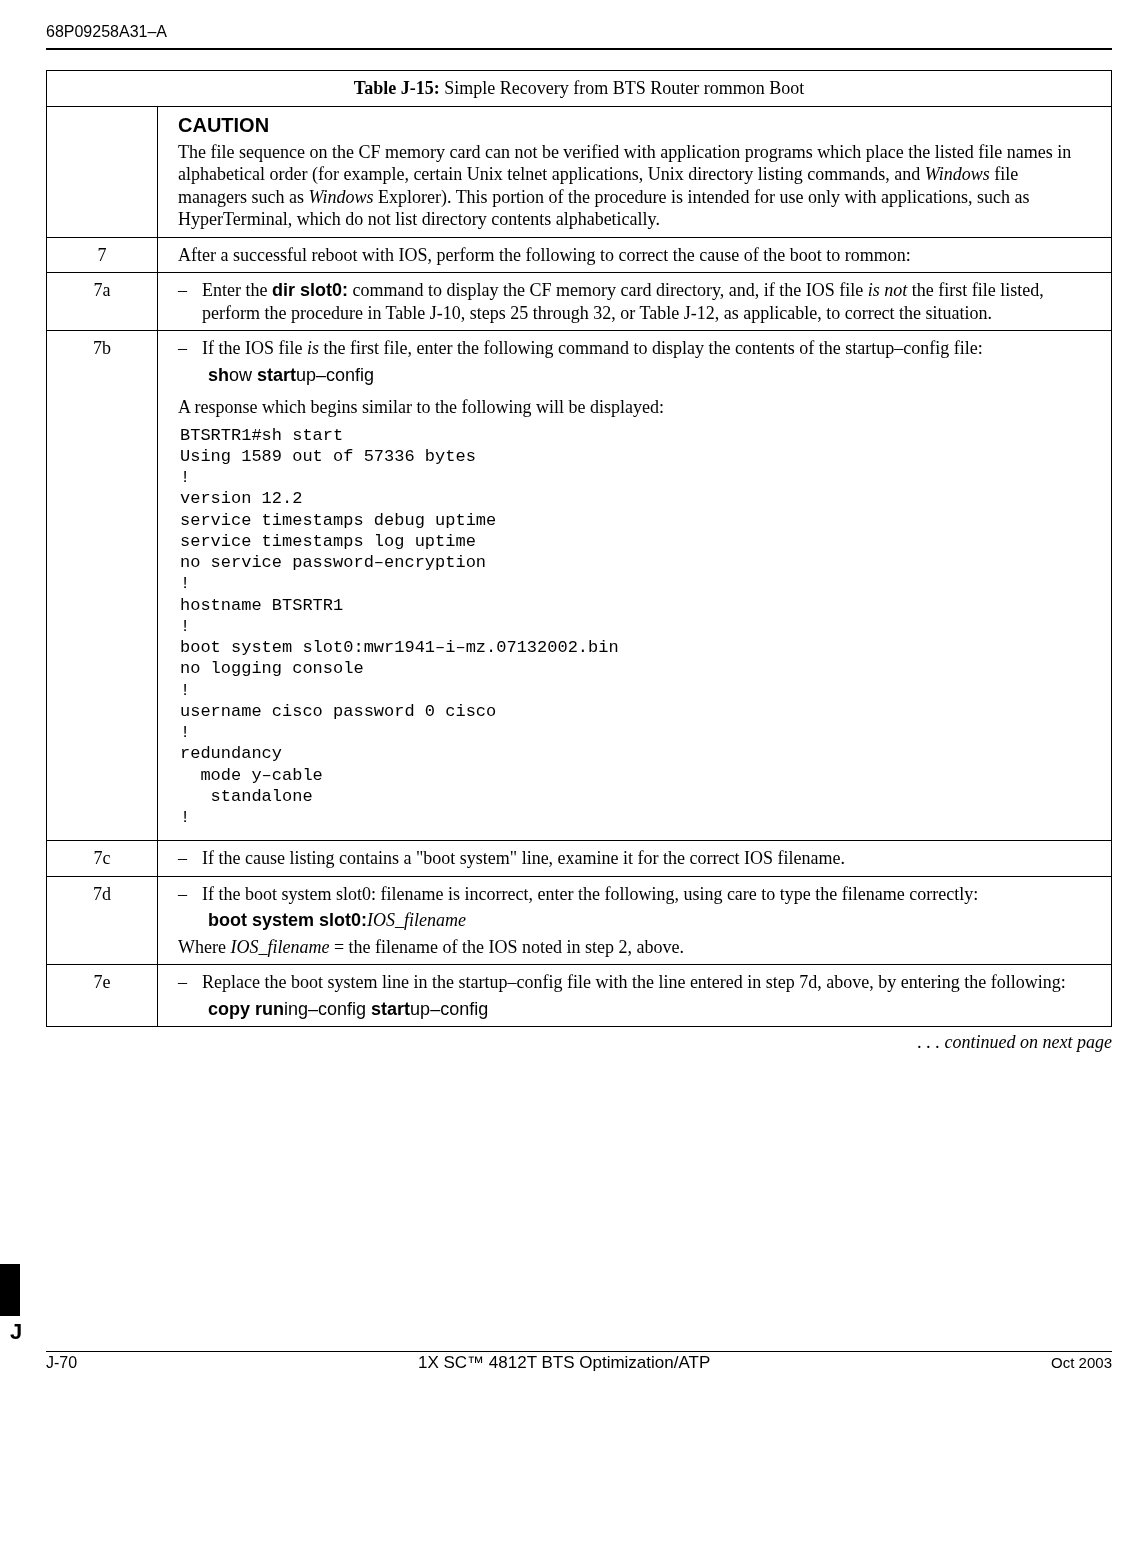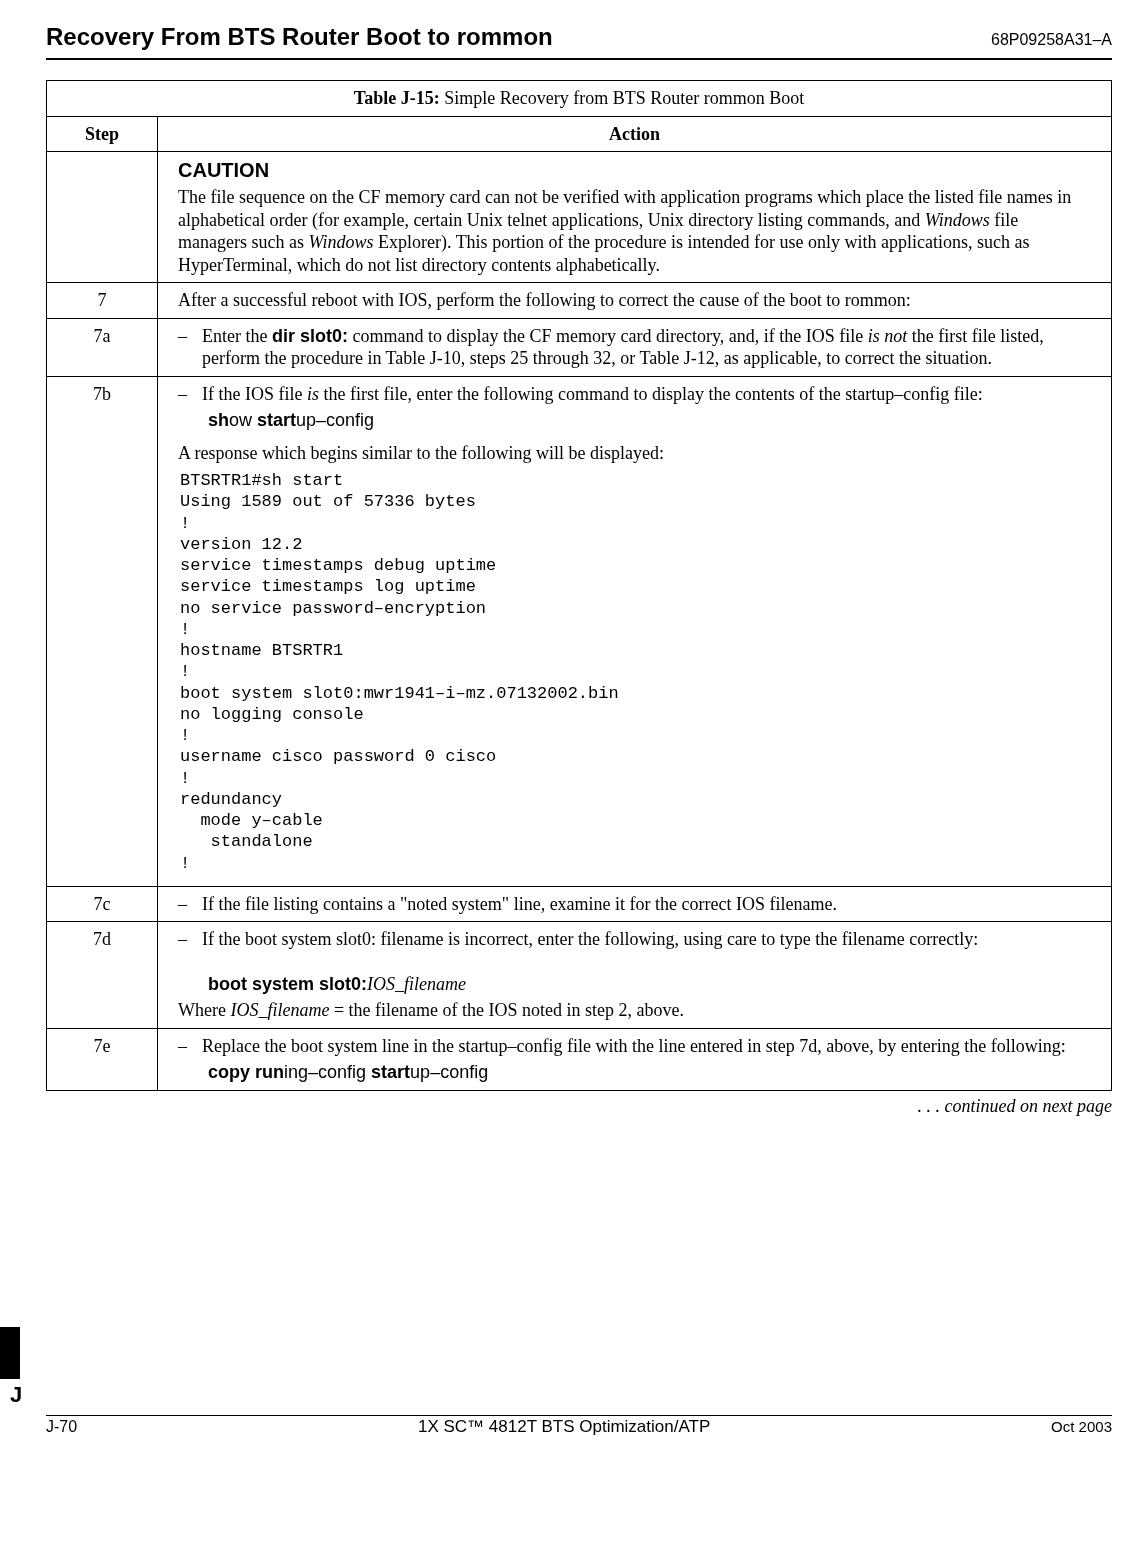--- a/index.html
+++ b/index.html
@@ -110,36 +110,31 @@
     font-family: Arial, Helvetica, sans-serif;
   }
   .footer-left { font-size: 16px; }
   .footer-center { font-size: 17px; font-weight: normal; }
   .footer-right { font-size: 15px; }
 </style>
 </head>
 <body>
 
 <div class="header-row">
-  <div class="header-title">Recovery From BTS Router Boot to rommon</div>
   <div class="header-right">68P09258A31–A</div>
 </div>
 <hr class="thick">
 
 <table class="main">
   <tbody>
       <tr class="caption-row">
     <td colspan="2">
       <span class="caption-bold">Table J-15:</span><span> Simple Recovery from BTS Router rommon Boot</span>
     </td>
   </tr>
-  <tr>
-    <th class="step-col">Step</th>
-    <th>Action</th>
-  </tr>
 
   <tr class="inner-row">
     <td class="step-col" style="border-bottom:none;"></td>
     <td style="border-bottom:none;">
       <div class="section-head">CAUTION</div>
       <div>
         <span>The file sequence on the CF memory card can not be verified with application programs which place the listed file names in alphabetical order (for example, certain Unix telnet applications, Unix directory listing commands, and </span><span class="italic">Windows</span><span> file managers such as </span><span class="italic">Windows</span><span> Explorer). This portion of the procedure is intended for use only with applications, such as HyperTerminal, which do not list directory contents alphabetically.</span>
       </div>
     </td>
   </tr>
@@ -194,33 +189,33 @@
    standalone
 !</pre>
     </td>
   </tr>
 
   <tr class="inner-row">
     <td class="step-col">7c</td>
     <td>
       <div class="dash-list">
         <div class="dash">–</div>
-        <div>If the file listing contains a "noted system" line, examine it for the correct IOS filename.</div>
+        <div>If the cause listing contains a "boot system" line, examine it for the correct IOS filename.</div>
       </div>
     </td>
   </tr>
 
   <tr class="inner-row">
     <td class="step-col">7d</td>
     <td>
       <div class="dash-list sub-block" style="margin-bottom:4px;">
         <div class="dash">–</div>
         <div>
           <span>If the boot system slot0: filename is incorrect, enter the following, using care to type the filename correctly:</span>
-          <div class="cmd-indent" style="margin-top:22px; margin-left:6px;">
+          <div class="cmd-indent" style="margin-top:4px; margin-left:6px;">
             <span class="cmd-bold">boot system slot0:</span><span class="italic">IOS_filename</span>
           </div>
         </div>
       </div>
       <div>
         <span>Where </span><span class="italic">IOS_filename </span><span> =  the filename of the IOS noted in step 2, above.</span>
       </div>
     </td>
   </tr>
 

